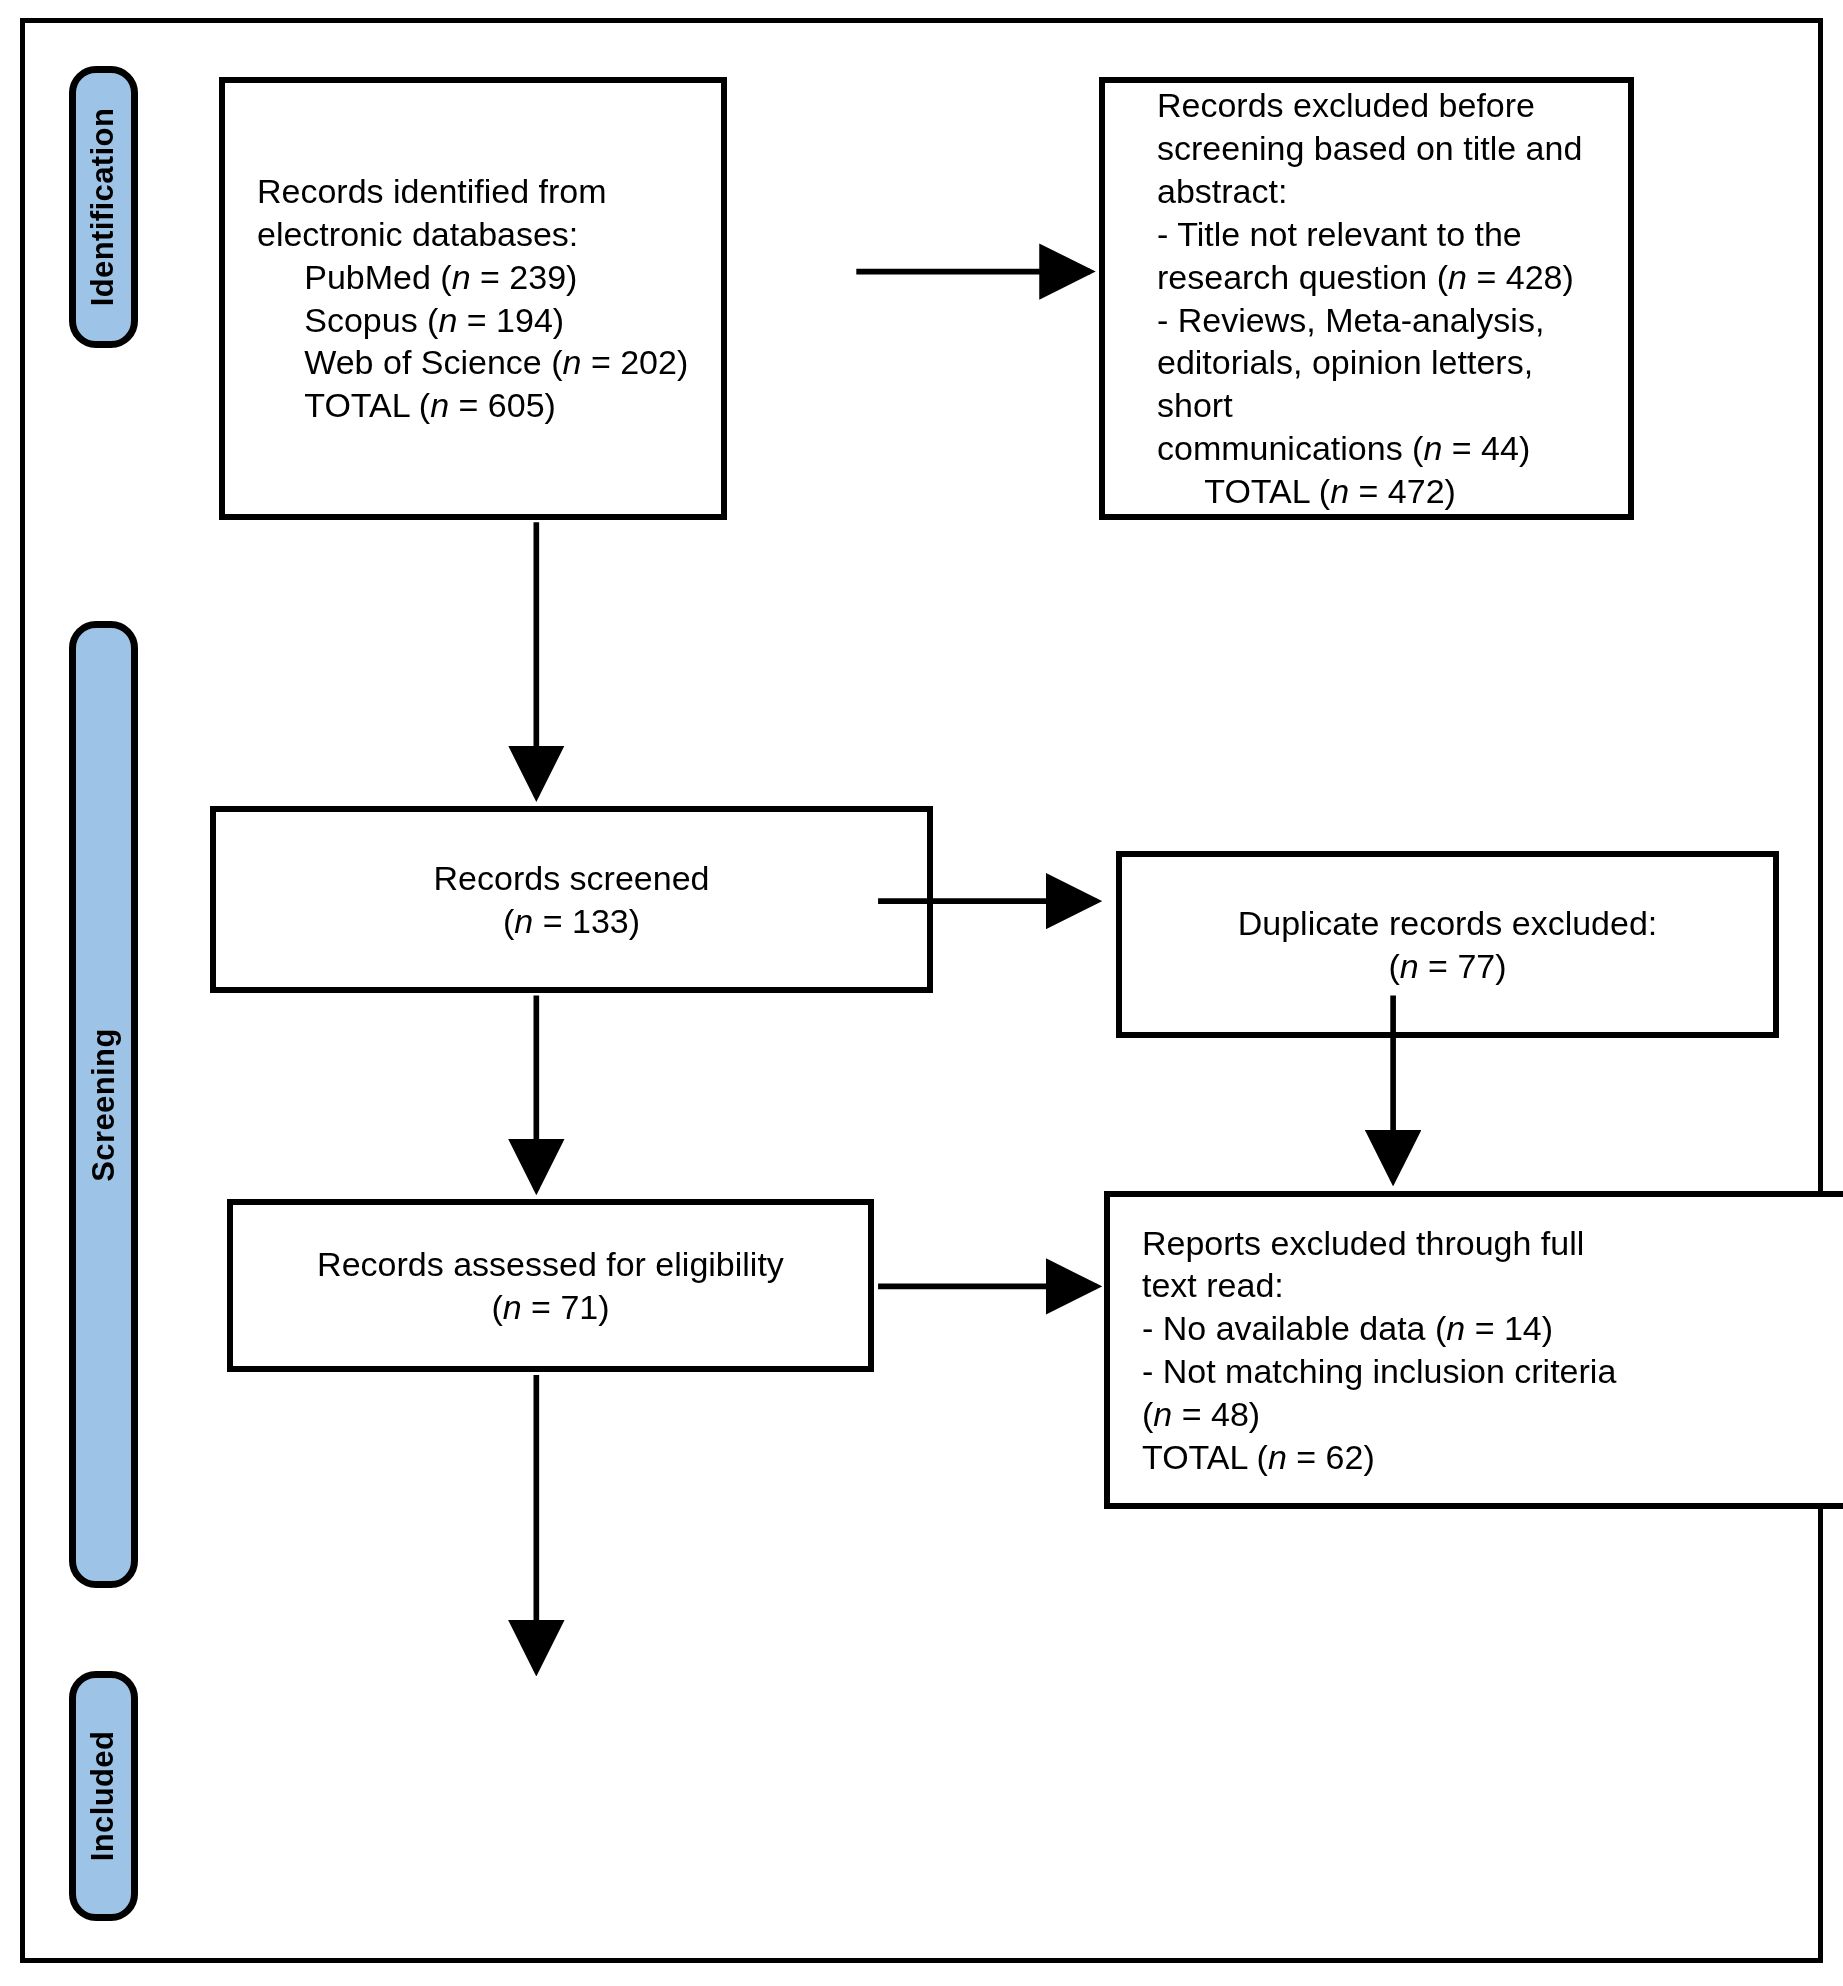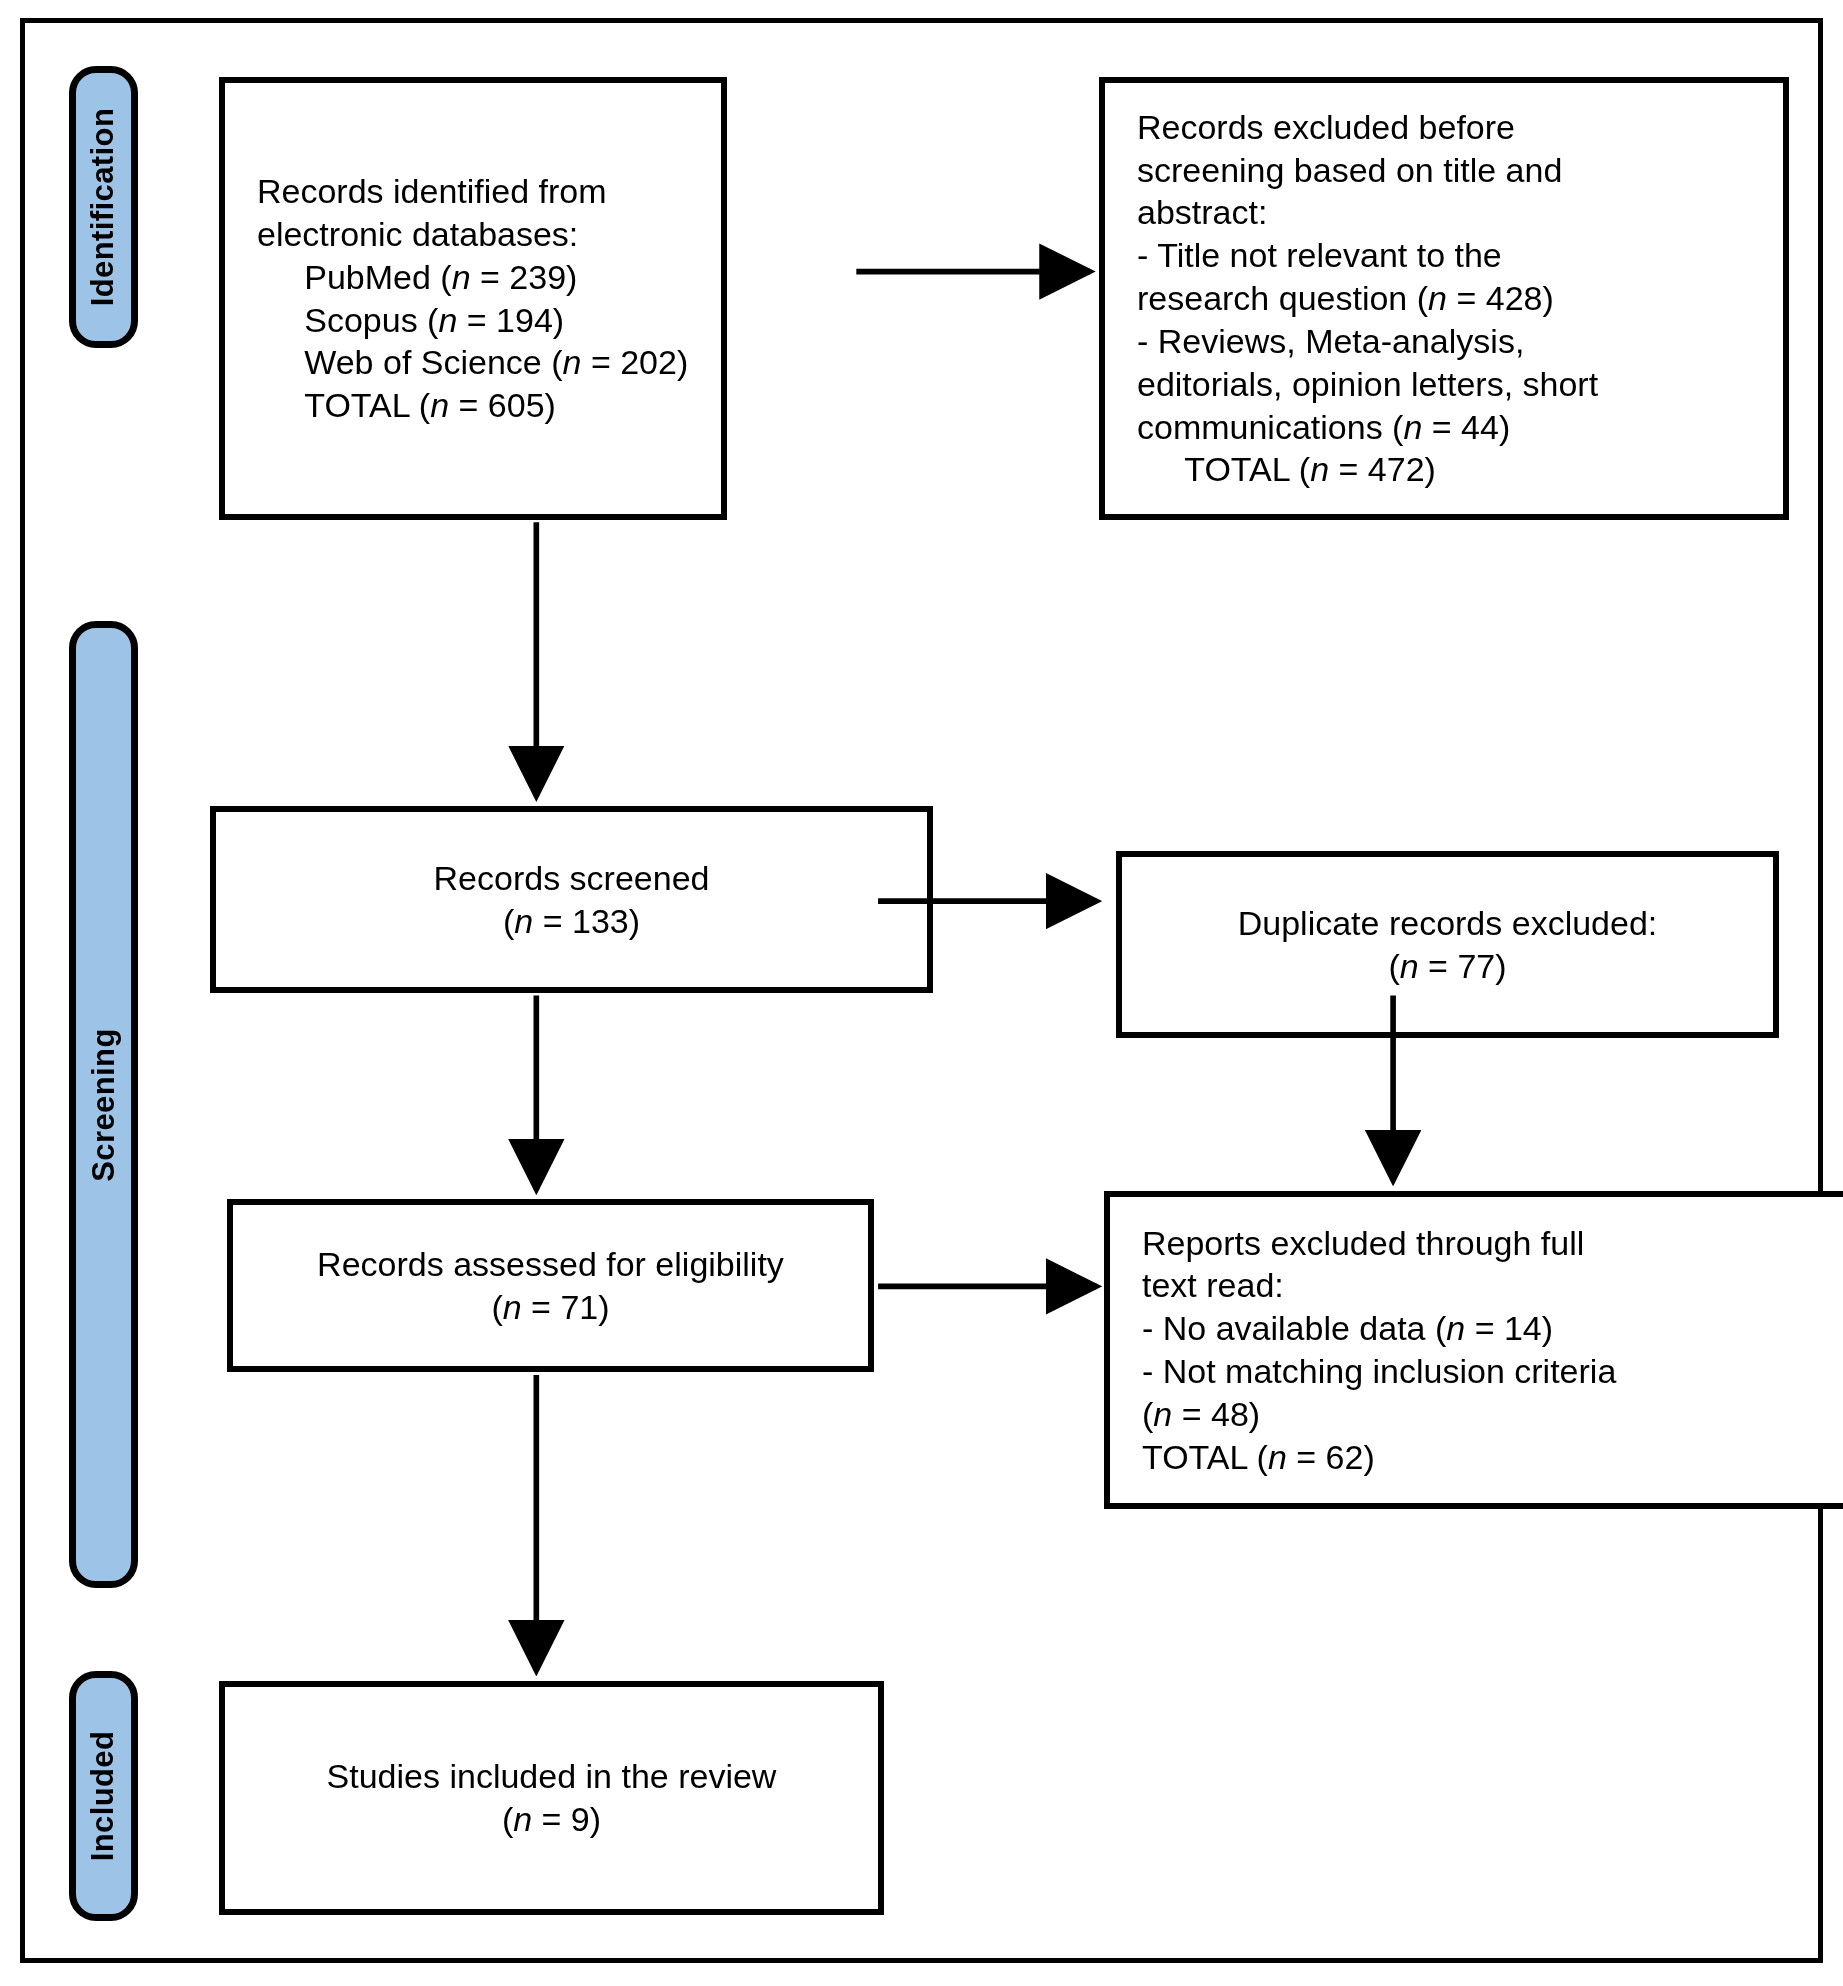--- a/index.html
+++ b/index.html
@@ -100,21 +100,21 @@
 
   <div class="flow-box" style="left:219px; top:77px; width:508px; height:443px;">
     <div class="box-text align-left pad-l">Records identified from
 electronic databases:
      PubMed (<i>n</i> = 239)
      Scopus (<i>n</i> = 194)
      Web of Science (<i>n</i> = 202)
      TOTAL (<i>n</i> = 605)</div>
   </div>
 
-  <div class="flow-box" style="left:1099px; top:77px; width:690px; height:443px;">
+  <div class="flow-box" style="left:1099px; top:77px; width:535px; height:443px;padding-left:20px;">
     <div class="box-text align-left pad-l">Records excluded before
 screening based on title and
 abstract:
 - Title not relevant to the
 research question (<i>n</i> = 428)
 - Reviews, Meta-analysis,
 editorials, opinion letters, short
 communications (<i>n</i> = 44)
      TOTAL (<i>n</i> = 472)</div>
   </div>
@@ -136,24 +136,20 @@
 
   <div class="flow-box" style="left:1104px; top:1191px; width:781px; height:318px;">
     <div class="box-text align-left pad-l">Reports excluded through full
 text read:
 - No available data (<i>n</i> = 14)
 - Not matching inclusion criteria
 (<i>n</i> = 48)
 TOTAL (<i>n</i> = 62)</div>
   </div>
 
-  <div class="flow-box" style="left:219px; top:1681px; width:665px; height:234px;">
-    <div class="box-text align-center pad-c">Studies included in the review
-(<i>n</i> = 9)</div>
-  </div>
 
   <svg class="connectors" viewBox="0 0 2287 2464">
     <defs>
       <marker id="arrowRight" markerWidth="10" markerHeight="10" refX="9" refY="5" orient="auto" markerUnits="strokeWidth">
         <path d="M0,0 L10,5 L0,10 z" fill="#000000"></path>
       </marker>
       <marker id="arrowDown" markerWidth="10" markerHeight="10" refX="9" refY="5" orient="auto" markerUnits="strokeWidth">
         <path d="M0,0 L10,5 L0,10 z" fill="#000000"></path>
       </marker>
     </defs>

